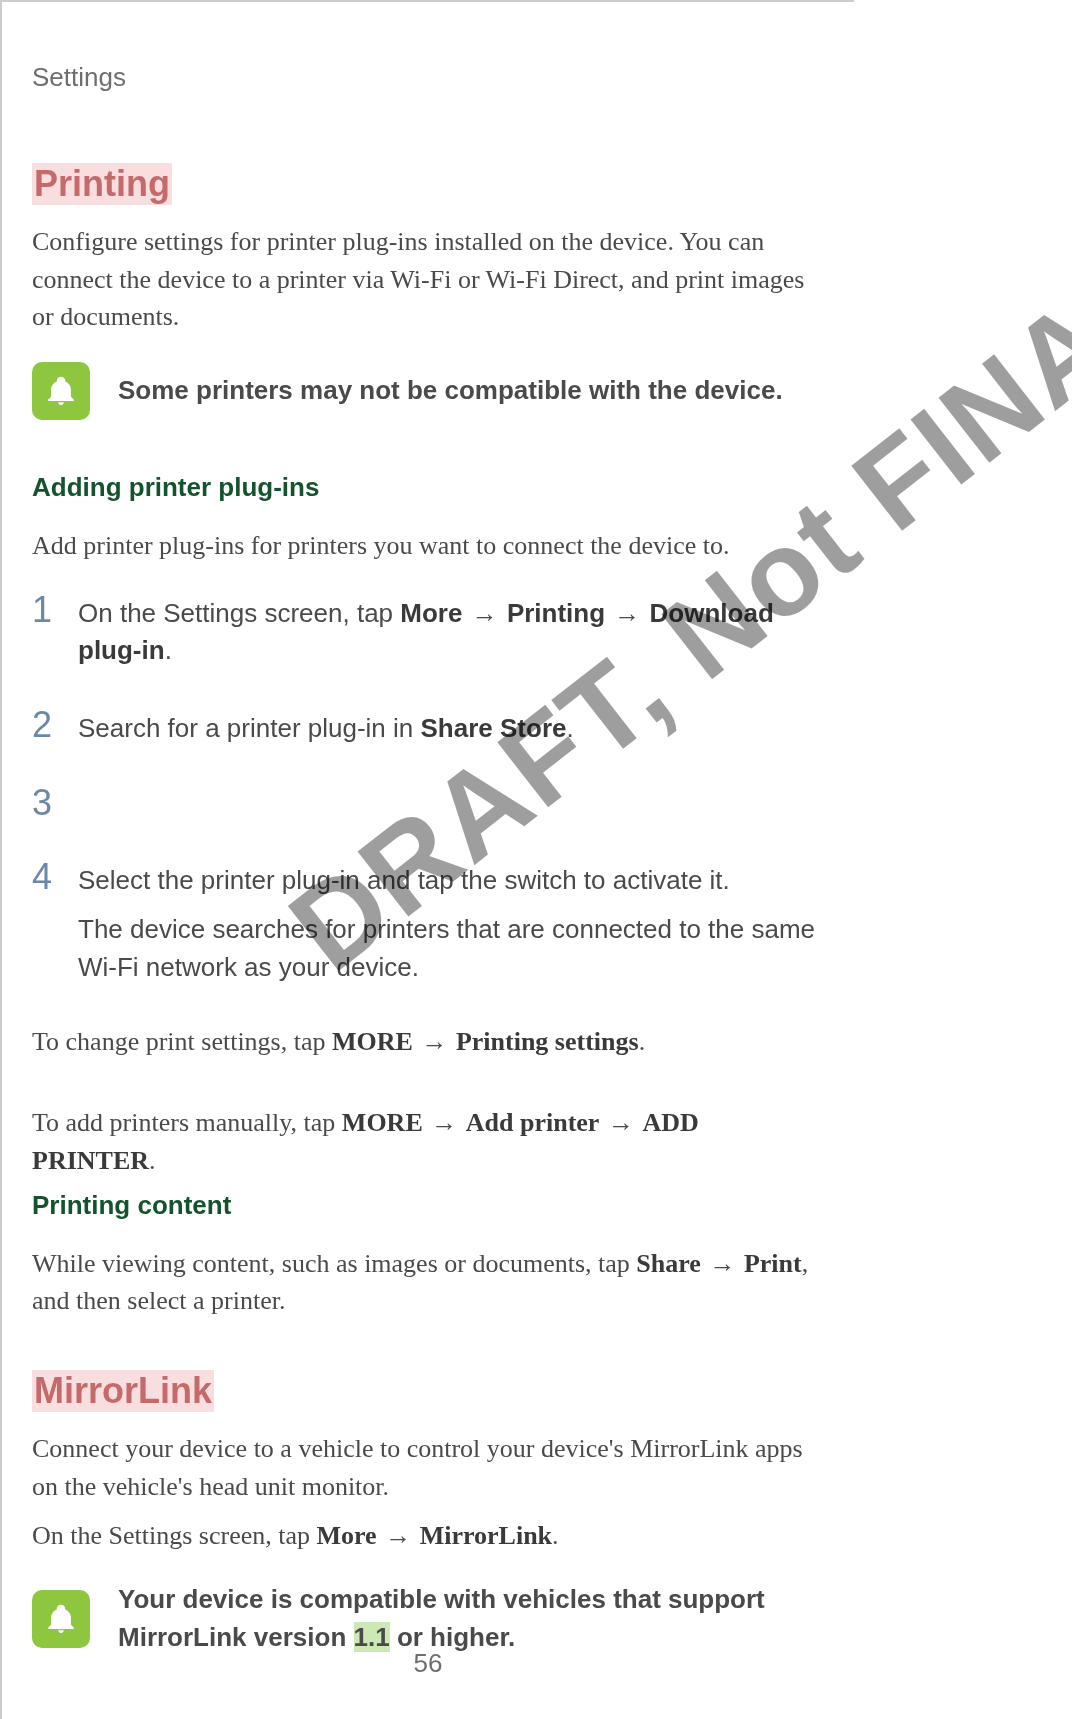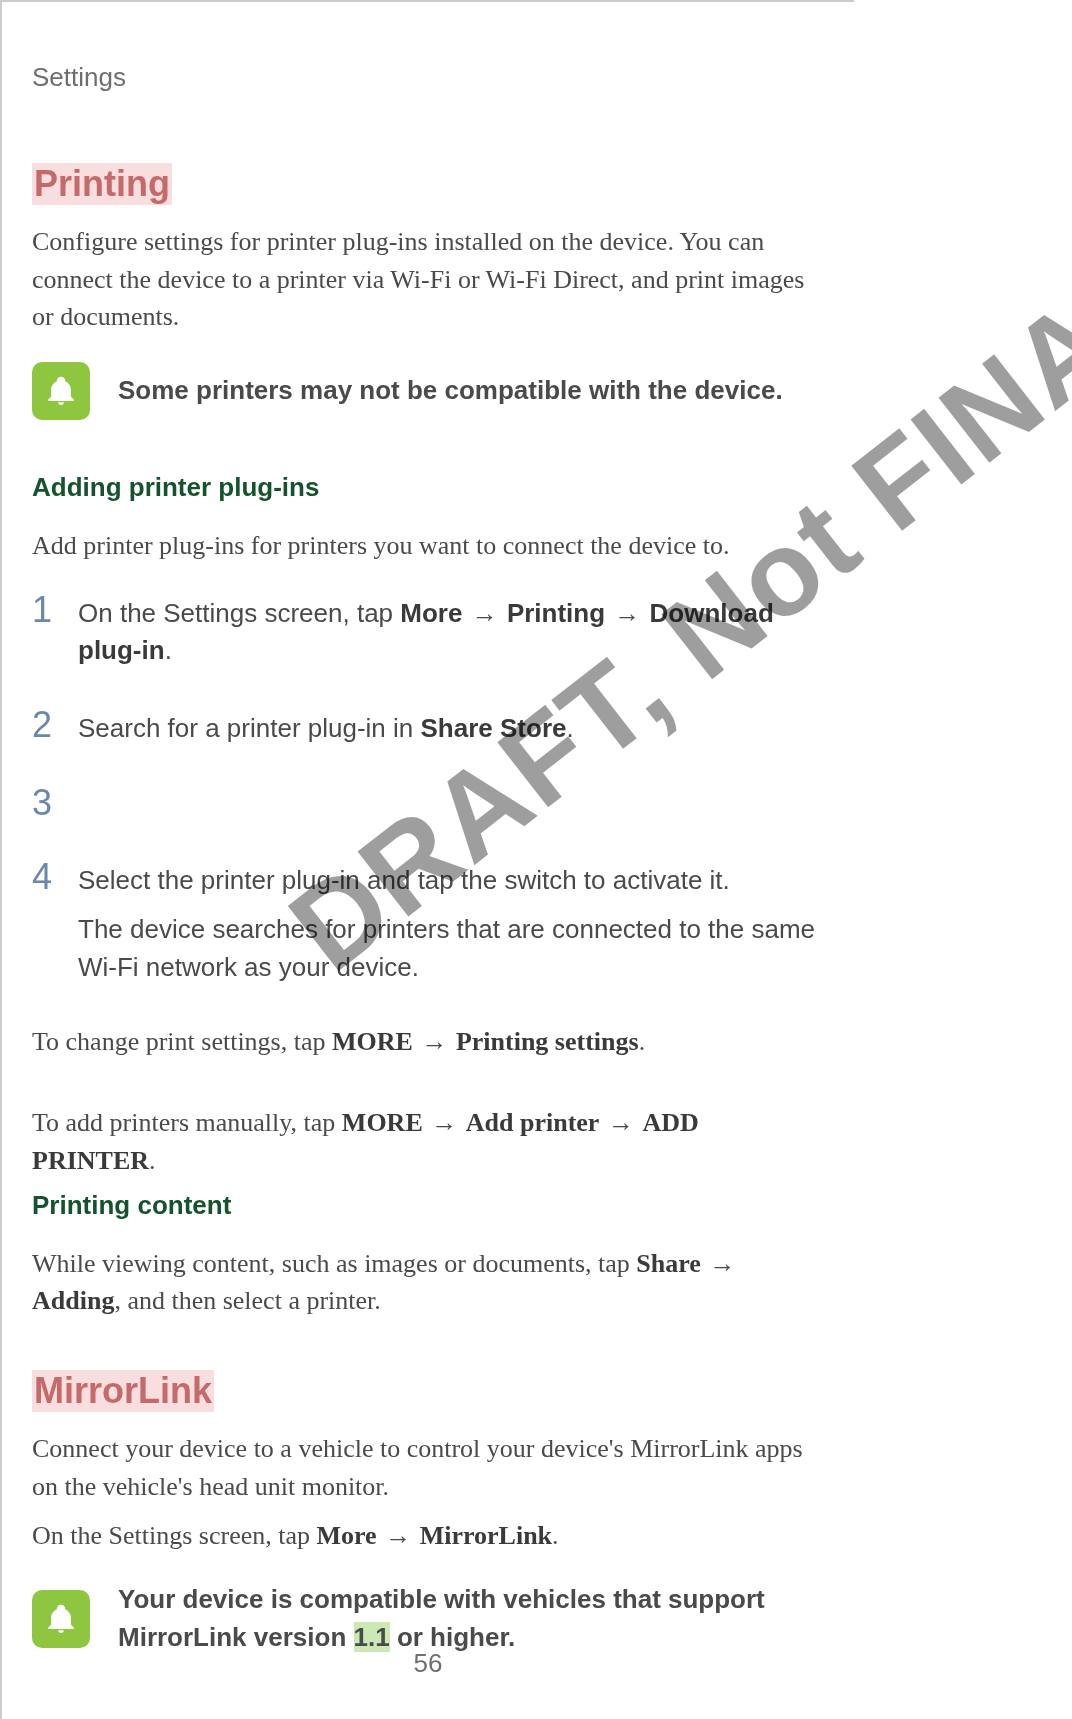--- a/index.html
+++ b/index.html
@@ -173,21 +173,21 @@
     <p class="body-text" style="margin-bottom:44px">
       <span>To change print settings, tap </span><span class="bold">MORE</span><span class="arrow"> → </span><span class="bold">Printing settings</span><span>.</span>
     </p>
 
     <p class="body-text" style="margin-bottom:10px">
       <span>To add printers manually, tap </span><span class="bold">MORE</span><span class="arrow"> → </span><span class="bold">Add printer</span><span class="arrow"> → </span><span class="bold">ADD PRINTER</span><span>.</span>
     </p>
 
     <div class="subheading">Printing content</div>
     <p class="body-text" style="margin-bottom:50px">
-      <span>While viewing content, such as images or documents, tap </span><span class="bold">Share</span><span class="arrow"> → </span><span class="bold">Adding</span><span>, and then select a printer.</span>
+      <span>While viewing content, such as images or documents, tap </span><span class="bold">Share</span><span class="arrow"> → </span><span class="bold">Print</span><span>, and then select a printer.</span>
     </p>
   </div>
 
   <div>
     <div class="section-title">MirrorLink</div>
     <p class="body-text" style="margin-bottom:12px">Connect your device to a vehicle to control your device's MirrorLink apps on the vehicle's head unit monitor.</p>
     <p class="body-text">
       <span>On the Settings screen, tap </span><span class="bold">More</span><span class="arrow"> → </span><span class="bold">MirrorLink</span><span>.</span>
     </p>
 

